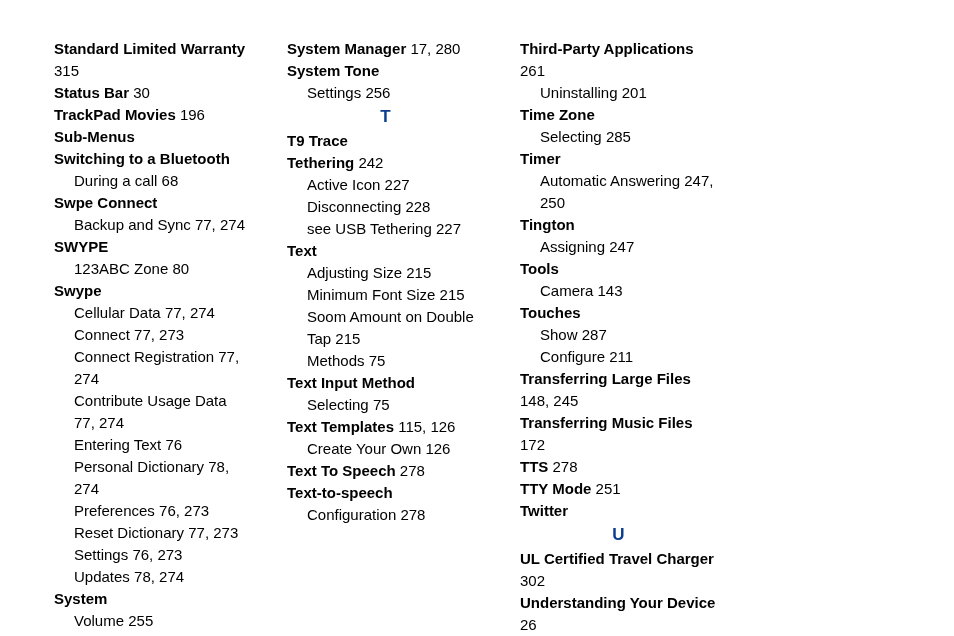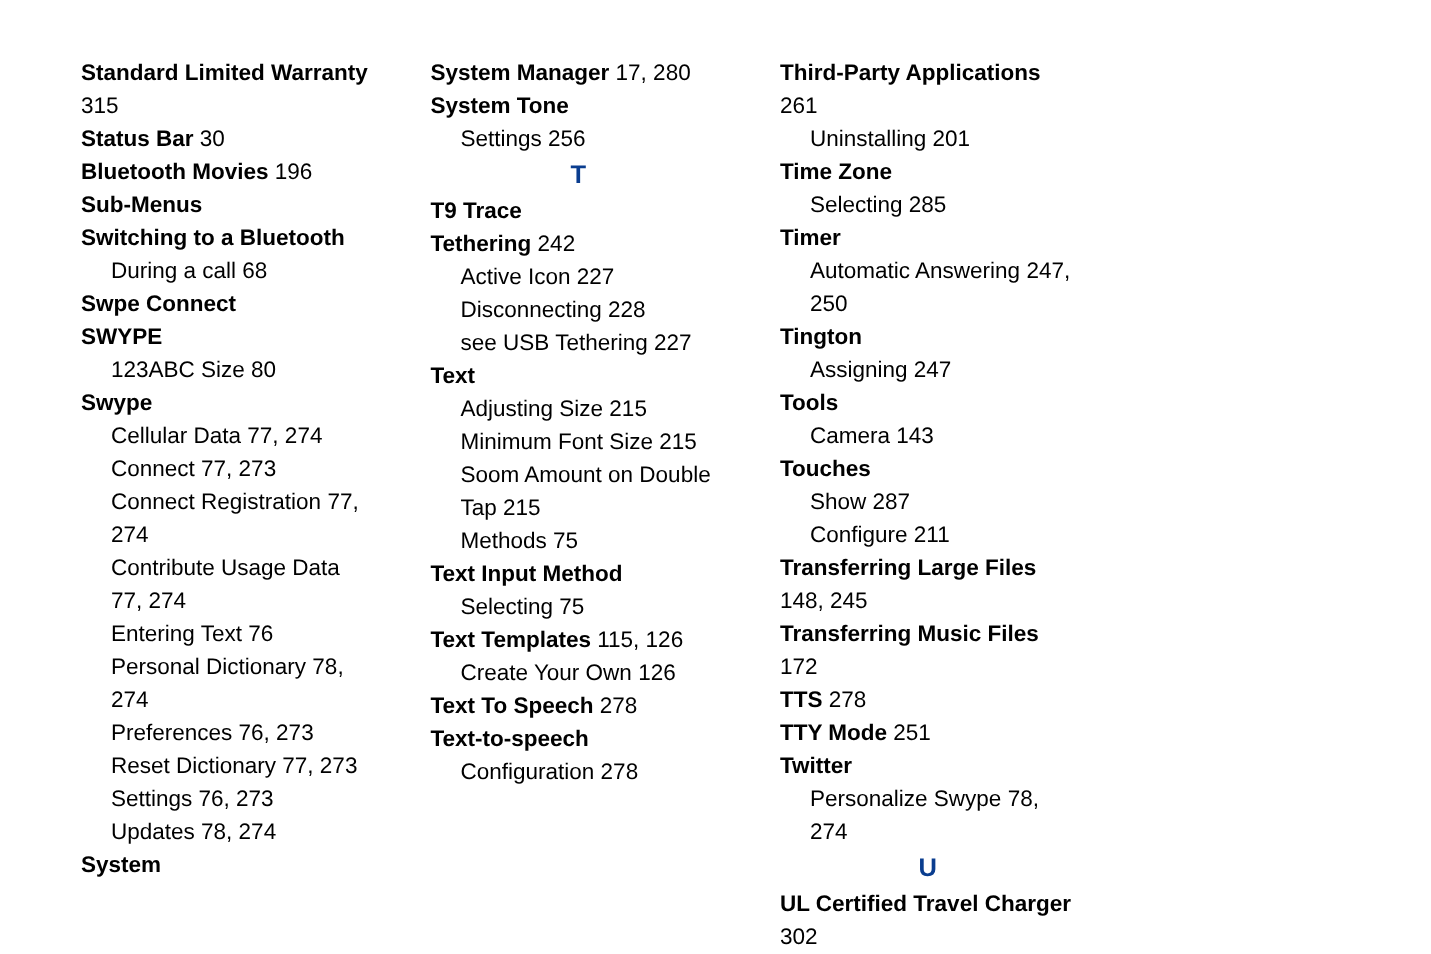--- a/index.html
+++ b/index.html
@@ -56,39 +56,41 @@
   }
 </style>
 </head>
 <body>
 
 <div class="page">
   <div class="cols">
     <div class="col" id="col1">
         <div class="headingRow"><span class="heading">Standard Limited Warranty</span> <span class="nums">315</span></div>
         <div class="headingRow"><span class="heading">Status Bar</span> <span class="nums">30</span></div>
-        <div class="headingRow"><span class="heading">Bluetooth Movies</span> <span class="nums">196</span></div>
+        <div class="headingRow"><span class="heading">TrackPad Movies</span> <span class="nums">196</span></div>
         <div class="headingRow"><span class="heading">Sub-Menus</span></div>
         <div class="headingRow"><span class="heading">Switching to a Bluetooth</span></div>
         <div class="sub"><span>During a call</span> <span>68</span></div>
         <div class="headingRow"><span class="heading">Swpe Connect</span></div>
+        <div class="sub"><span>Backup and Sync</span> <span>77, 274</span></div>
         <div class="headingRow"><span class="heading">SWYPE</span></div>
-        <div class="sub"><span>123ABC Size</span> <span>80</span></div>
+        <div class="sub"><span>123ABC Zone</span> <span>80</span></div>
         <div class="headingRow"><span class="heading">Swype</span></div>
         <div class="sub"><span>Cellular Data</span> <span>77, 274</span></div>
         <div class="sub"><span>Connect</span> <span>77, 273</span></div>
         <div class="sub"><span>Connect Registration</span> <span>77, 274</span></div>
         <div class="sub"><span>Contribute Usage Data</span> <span>77, 274</span></div>
         <div class="sub"><span>Entering Text</span> <span>76</span></div>
         <div class="sub"><span>Personal Dictionary</span> <span>78, 274</span></div>
         <div class="sub"><span>Preferences</span> <span>76, 273</span></div>
         <div class="sub"><span>Reset Dictionary</span> <span>77, 273</span></div>
         <div class="sub"><span>Settings</span> <span>76, 273</span></div>
         <div class="sub"><span>Updates</span> <span>78, 274</span></div>
         <div class="headingRow"><span class="heading">System</span></div>
+        <div class="sub"><span>Volume</span> <span>255</span></div>
       </div>
     <div class="col" id="col2">
         <div class="headingRow"><span class="heading">System Manager</span> <span class="nums">17, 280</span></div>
         <div class="headingRow"><span class="heading">System Tone</span></div>
         <div class="sub"><span>Settings</span> <span>256</span></div>
         <div class="sectionLetter"><span>T</span></div>
         <div class="headingRow"><span class="heading">T9 Trace</span></div>
         <div class="headingRow"><span class="heading">Tethering</span> <span class="nums">242</span></div>
         <div class="sub"><span>Active Icon</span> <span>227</span></div>
         <div class="sub"><span>Disconnecting</span> <span>228</span></div>
@@ -118,21 +120,20 @@
         <div class="headingRow"><span class="heading">Tools</span></div>
         <div class="sub"><span>Camera</span> <span>143</span></div>
         <div class="headingRow"><span class="heading">Touches</span></div>
         <div class="sub"><span>Show</span> <span>287</span></div>
         <div class="sub"><span>Configure</span> <span>211</span></div>
         <div class="headingRow"><span class="heading">Transferring Large Files</span> <span class="nums">148, 245</span></div>
         <div class="headingRow"><span class="heading">Transferring Music Files</span> <span class="nums">172</span></div>
         <div class="headingRow"><span class="heading">TTS</span> <span class="nums">278</span></div>
         <div class="headingRow"><span class="heading">TTY Mode</span> <span class="nums">251</span></div>
         <div class="headingRow"><span class="heading">Twitter</span></div>
-        <div class="sub"><span>Personalize Swype</span> <span>78, 274</span></div>
         <div class="sectionLetter"><span>U</span></div>
         <div class="headingRow"><span class="heading">UL Certified Travel Charger</span> <span class="nums">302</span></div>
         <div class="headingRow"><span class="heading">Understanding Your Device</span> <span class="nums">26</span></div>
         <div class="sub"><span>Back View</span> <span>29</span></div>
       </div>
   </div>
   <div class="pageNum">359</div>
 </div>
 
 </body></html>

